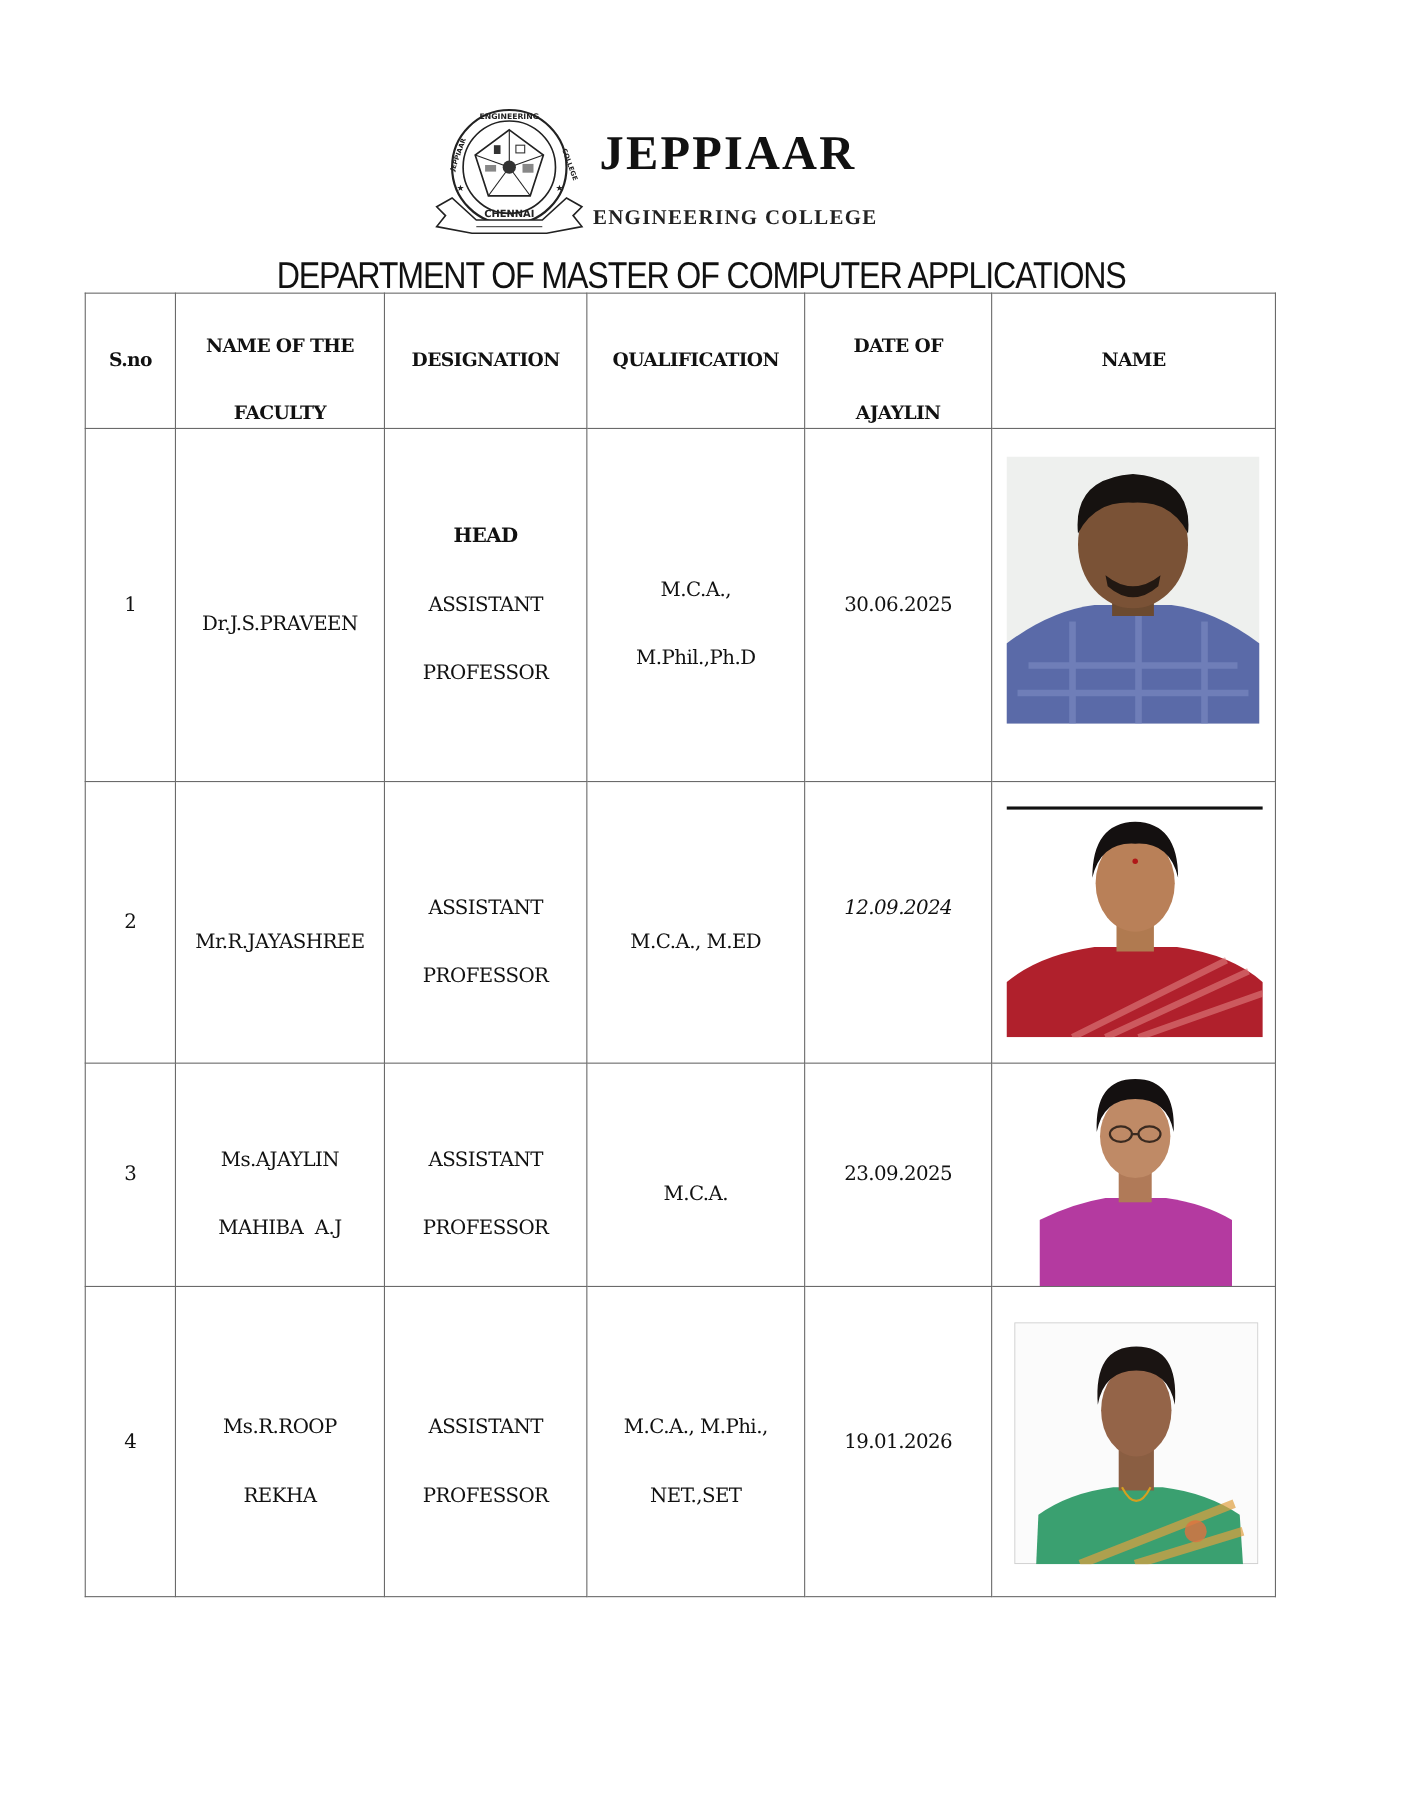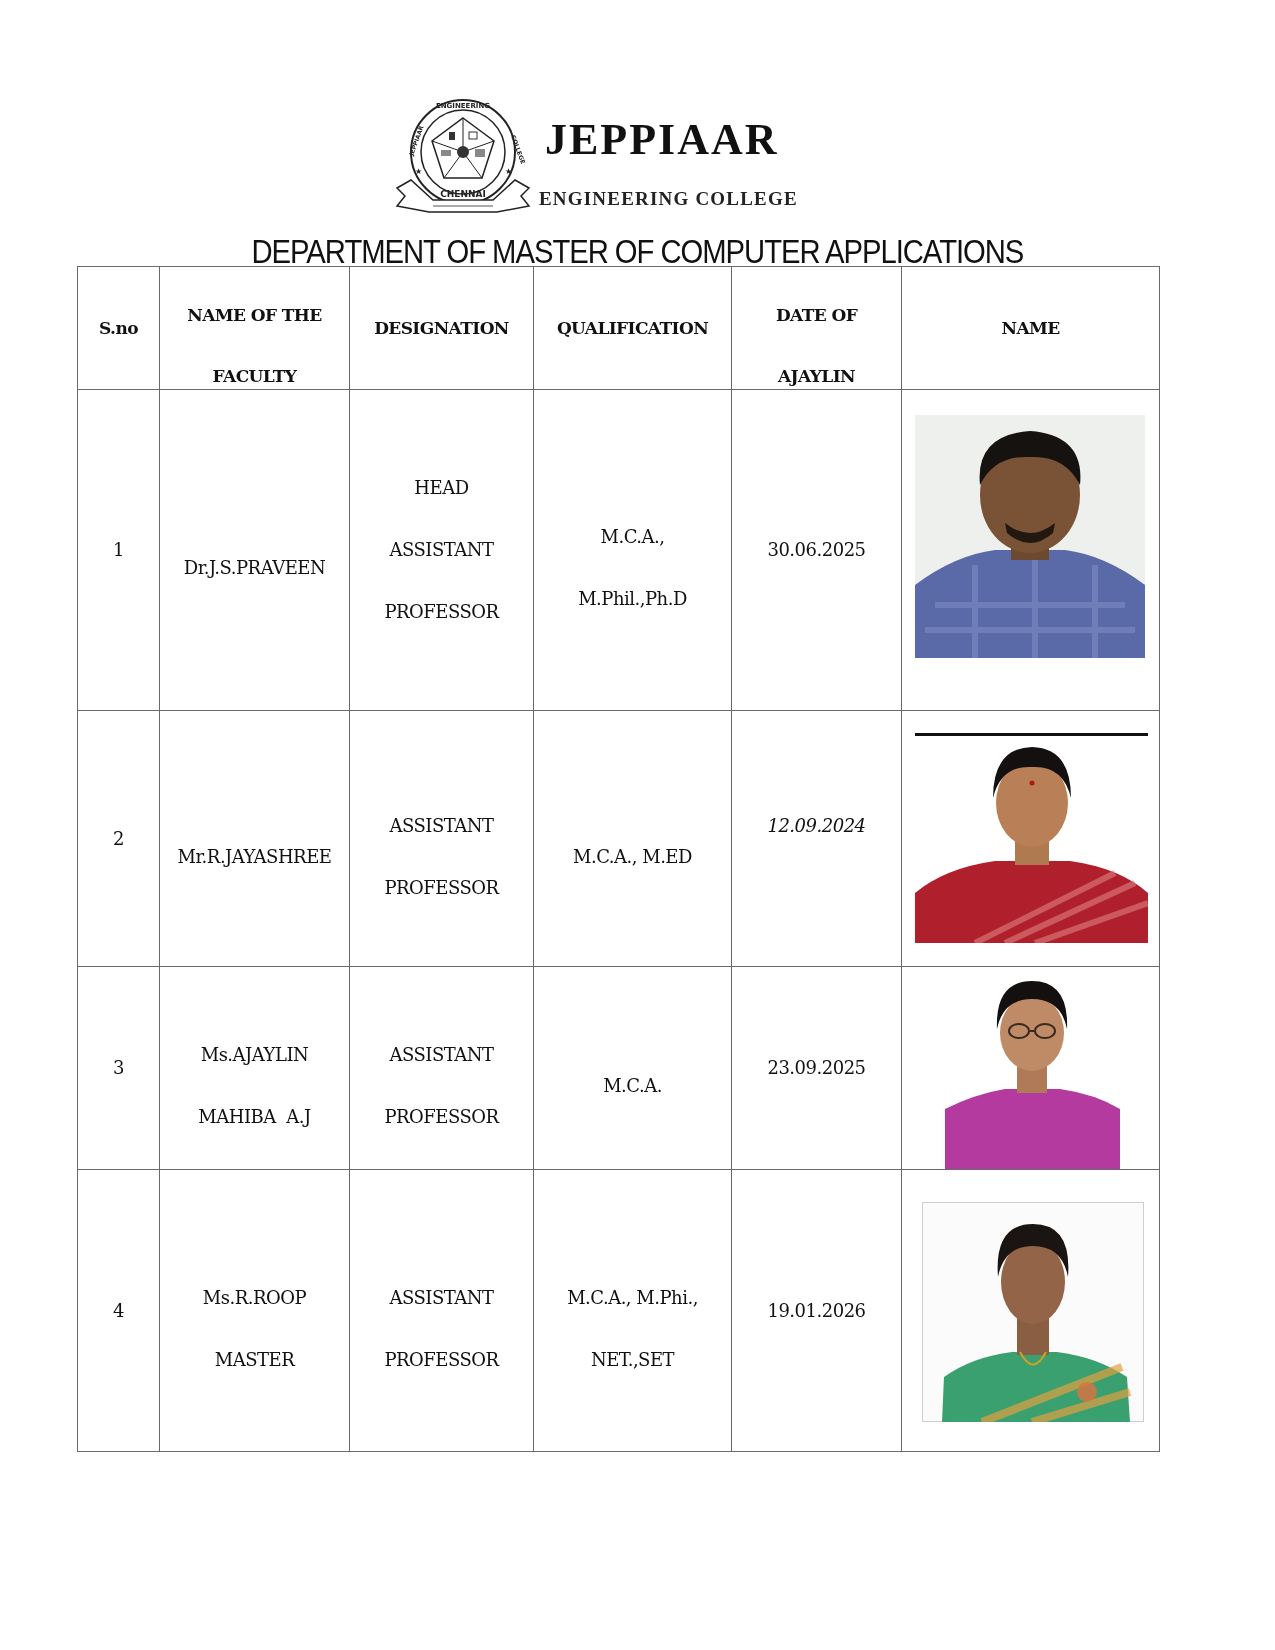--- a/index.html
+++ b/index.html
@@ -9,21 +9,21 @@
     .logo { position: absolute; left: 0; top: 0; width: 140px; height: 122px; }
     .brand-name { position: absolute; left: 152px; top: 22px; font-family: "Liberation Serif", serif; font-weight: bold; font-size: 44px; letter-spacing: 2px; color: #111; line-height: 1; }
     .brand-sub { position: absolute; left: 146px; top: 79px; font-family: "Liberation Serif", serif; font-weight: bold; font-size: 19px; letter-spacing: 1.2px; color: #222; line-height: 1; white-space: nowrap; margin-top: 14px; }
 
     .dept-title { position: absolute; left: 0; width: 1275px; top: 234px; text-align: center; font-family: "Liberation Sans Narrow", "Liberation Sans", sans-serif; font-size: 34px; letter-spacing: -1.2px; transform: scaleX(0.86); transform-origin: 637px 0; color: #111; line-height: 1; }
 
     table.faculty { position: absolute; left: 77px; top: 266px; width: 1082px; border-collapse: collapse; table-layout: fixed; }
     table.faculty th, table.faculty td { border: 1.5px solid #6a6a6a; text-align: center; vertical-align: middle; padding: 0 6px; }
     table.faculty th { height: 56px; font-family: "DejaVu Serif", serif; font-weight: bold; font-size: 17px; line-height: 25px; letter-spacing: -0.6px; }
     table.faculty td { font-family: "DejaVu Serif", serif; font-size: 18px; line-height: 26px; letter-spacing: -0.5px; }
-    .head-label { font-weight: normal; display: block; }
+    .head-label { font-weight: bold; display: block; }
     .block { display: block; margin-top: 36px; }
 
     .photo-cell { position: relative; padding: 0 !important; }
     .photo { position: absolute; display: block; }
     .photo svg { width: 100%; height: 100%; display: block; }
   </style>
 </head>
 <body>
 
 <div class="header">
@@ -171,21 +171,21 @@
             <line x1="84" y1="62" x2="90" y2="62" stroke="#3a2a20" stroke-width="2"></line>
           </svg>
         </div>
       </td>
     </tr>
 
     <tr style="height:282px">
       <td>4</td>
       <td>
           <span class="block">Ms.R.ROOP</span>
-          <span class="block">MASTER</span>
+          <span class="block">REKHA</span>
         </td>
       <td>
           <span class="block">ASSISTANT</span>
           <span class="block">PROFESSOR</span>
         </td>
       <td>
           <span class="block">M.C.A., M.Phi.,</span>
           <span class="block">NET.,SET</span>
         </td>
       <td>19.01.2026</td>

